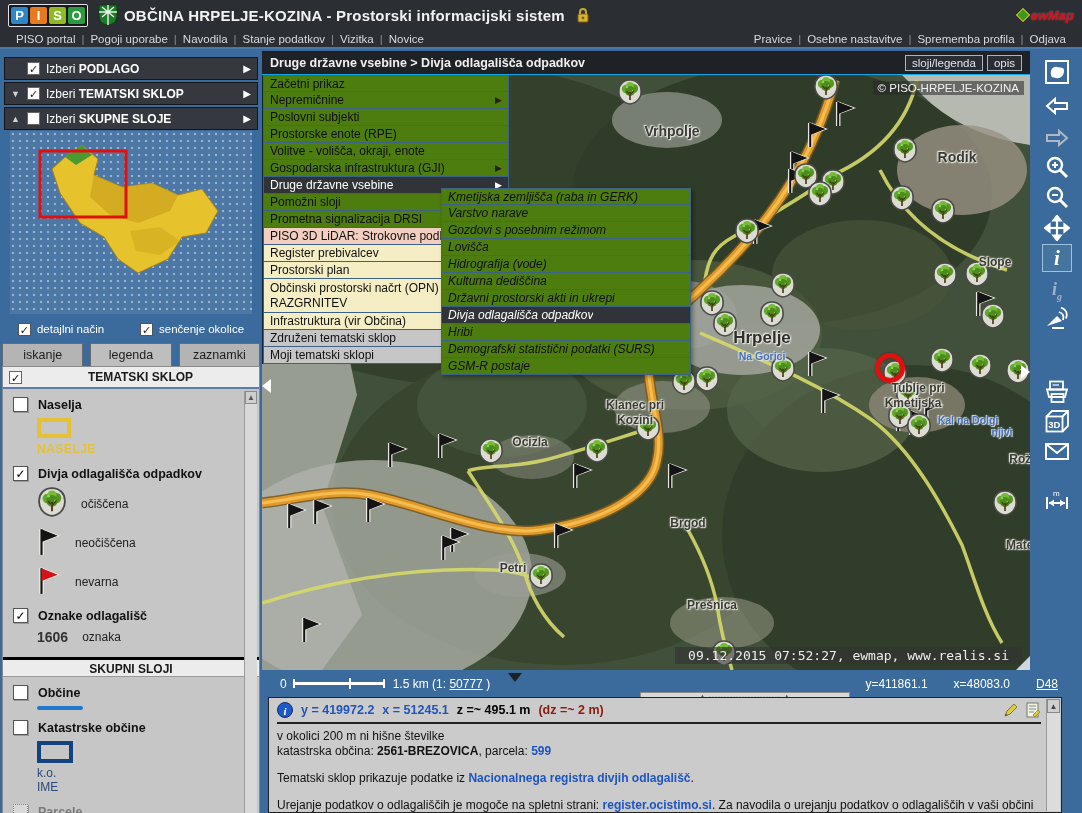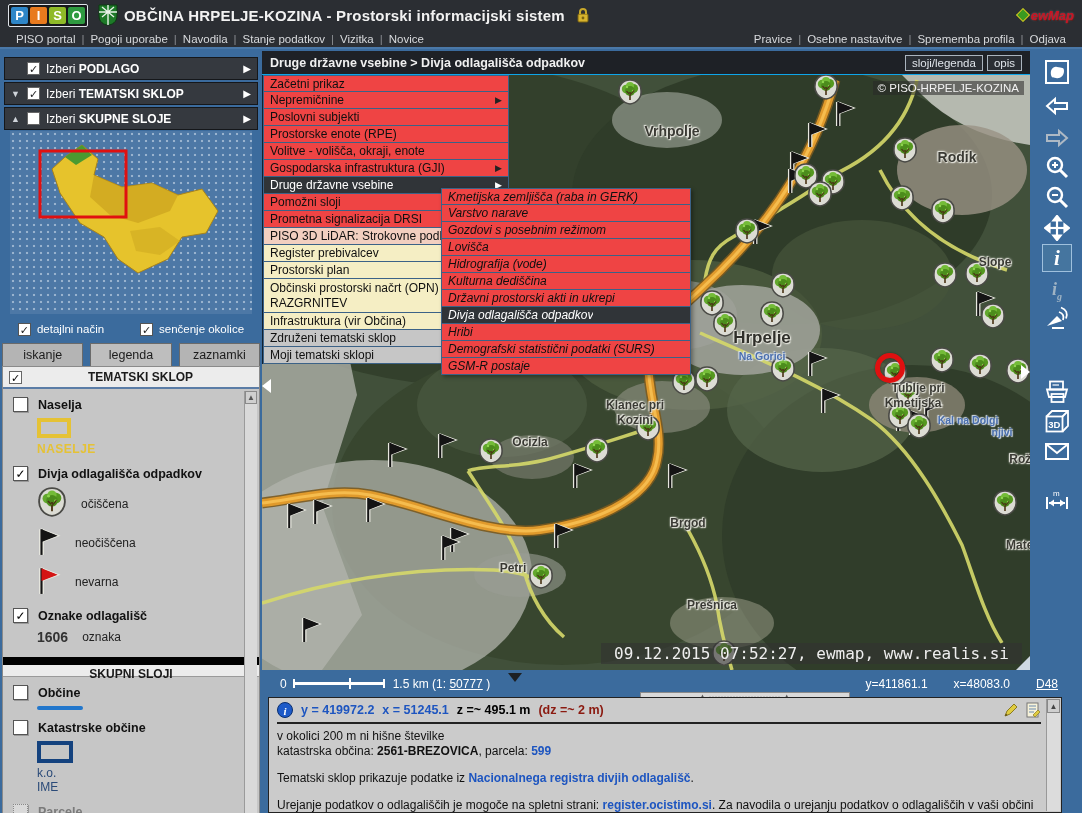--- a/index.html
+++ b/index.html
@@ -49,51 +49,51 @@
   .lg-item .cb { width:15px; height:15px; background:#fff; border:1px solid #555; font-size:12px; line-height:14px; text-align:center; box-shadow:1px 1px 0 #999; }
   .lg-item .cb.dis { border:1px dotted #888; background:#d9d9d9; }
   .lg-item .name { font-weight:bold; font-size:12.5px; color:#111; }
   .lg-item .name.dis { color:#7a7a7a; }
   .lg-sym { display:flex; align-items:center; gap:14px; padding:4px 0 2px 34px; font-size:12px; color:#222; }
   .sym-rect-y { width:34px; height:20px; border:4px solid #e5c235; }
   .cap-naselje { color:#e5c235; font-weight:bold; font-size:12px; letter-spacing:.5px; }
   .sym-line-b { width:46px; height:4px; background:#2277cc; border-radius:2px; }
   .sym-rect-b { width:36px; height:22px; border:4px solid #14427e; }
   .ko-cap { color:#2a4a78; font-size:12px; line-height:14px; }
-  .lg-shared-hd { margin-top:10px; height:20px; background:#ececec; border-top:8px solid #000000; border-bottom:1px solid #9a9a9a; text-align:center; font-weight:bold; font-size:12px; color:#1a1a1a; line-height:19px; }
+  .lg-shared-hd { margin-top:10px; height:20px; background:#ececec; border-top:3px solid #000000; border-bottom:1px solid #9a9a9a; text-align:center; font-weight:bold; font-size:12px; color:#1a1a1a; line-height:19px; }
   .num1606 { font-weight:bold; color:#333; font-size:14px; }
 
   
   #map-header { position:absolute; left:262px; top:51px; width:768px; height:24px; background:#1e2126; border-bottom:1px solid #0ea5e9; display:flex; align-items:center; padding:0 8px; }
   #breadcrumb { color:#f0f0f0; font-weight:bold; font-size:12.5px; }
   #map-header .btns { margin-left:auto; display:flex; gap:4px; }
   #map-header .hbtn { border:1px solid #aab4be; color:#dfe4ea; font-size:11.5px; padding:1px 6px; cursor:pointer; background:#2a2e34; }
   #map { position:absolute; left:262px; top:75px; width:768px; height:595px; overflow:hidden; background:#41503a; }
   #map svg.terrain { position:absolute; left:0; top:0; }
   .map-label { position:absolute; color:#3a3a34; font-weight:bold; white-space:nowrap; transform:translate(-50%,-50%);
      text-shadow:0 0 2px #e8e8e0, 0 0 3px #e8e8e0, 1px 1px 1px #e8e8e0, -1px -1px 1px #e8e8e0; font-size:12px; }
   .map-label.big { font-size:17px; color:#2f2f2a; }
   .map-label.med { font-size:14px; }
   .map-label.blue { color:#4a6fae; text-shadow:0 0 2px #dde6f2,1px 1px 1px #dde6f2,-1px -1px 1px #dde6f2; font-size:10.5px; }
   .marker { position:absolute; transform:translate(-50%,-50%); }
   .flagm { position:absolute; transform:translate(-4px,-26px); }
   #red-circle { position:absolute; width:30px; height:30px; border:5px solid #e01010; border-radius:50%; transform:translate(-50%,-50%); box-shadow:0 0 2px rgba(0,0,0,.4), inset 0 0 2px rgba(0,0,0,.4); }
   #map-copyright { position:absolute; right:6px; top:6px; color:#f2f2f2; font-size:11.5px; background:rgba(40,40,40,.55); padding:1px 5px; }
-  #map-stamp { position:absolute; right:8px; bottom:6px; color:#eee; font-size:16px; background:rgba(50,50,50,.6); padding:1px 13px; font-family:"DejaVu Sans Mono", monospace; }
+  #map-stamp { position:absolute; right:8px; bottom:6px; color:#eee; font-size:13px; background:rgba(50,50,50,.6); padding:1px 13px; font-family:"DejaVu Sans Mono", monospace; }
   #map-resize { position:absolute; right:0; bottom:0; width:0; height:0; border-left:14px solid transparent; border-bottom:14px solid #cfd8e2; }
   .edge-handle { position:absolute; width:0; height:0; }
   #handle-left { left:0; top:304px; border-top:7px solid transparent; border-bottom:7px solid transparent; border-right:9px solid #fff; }
   #handle-right { right:0; top:290px; border-top:7px solid transparent; border-bottom:7px solid transparent; border-left:9px solid #fff; }
 
   
   #main-menu { position:absolute; left:0; top:0; width:247px; z-index:30; border-left:1px solid #123; }
   .menu-item { height:17px; line-height:16px; font-size:12px; padding:0 6px; color:#101010; border:1px solid #3c6287; border-top:none; display:flex; align-items:center; cursor:pointer; }
   .menu-item:first-child { border-top:1px solid #3c6287; }
   .menu-item .ar { margin-left:auto; font-size:9px; color:#222; }
-  .mi-blue { background:#ef4444; }
+  .mi-blue { background:#4d7c0f; }
   .mi-pink { background:#f2cfc0; }
   .mi-cream { background:#f5eec4; }
   .mi-gray { background:#c6c6c6; }
   .mi-selected { background:#303438; color:#fff; }
   .mi-selected .ar { color:#fff; }
   .menu-item.tall { height:34px; line-height:15px; white-space:normal; }
   #sub-menu { position:absolute; left:179px; top:113px; width:250px; z-index:31; box-shadow:2px 2px 4px rgba(0,0,0,.35);font-style:italic; }
 
   
   #toolbar { position:absolute; left:1030px; top:51px; width:52px; height:644px; background:#3b6b9d; }

